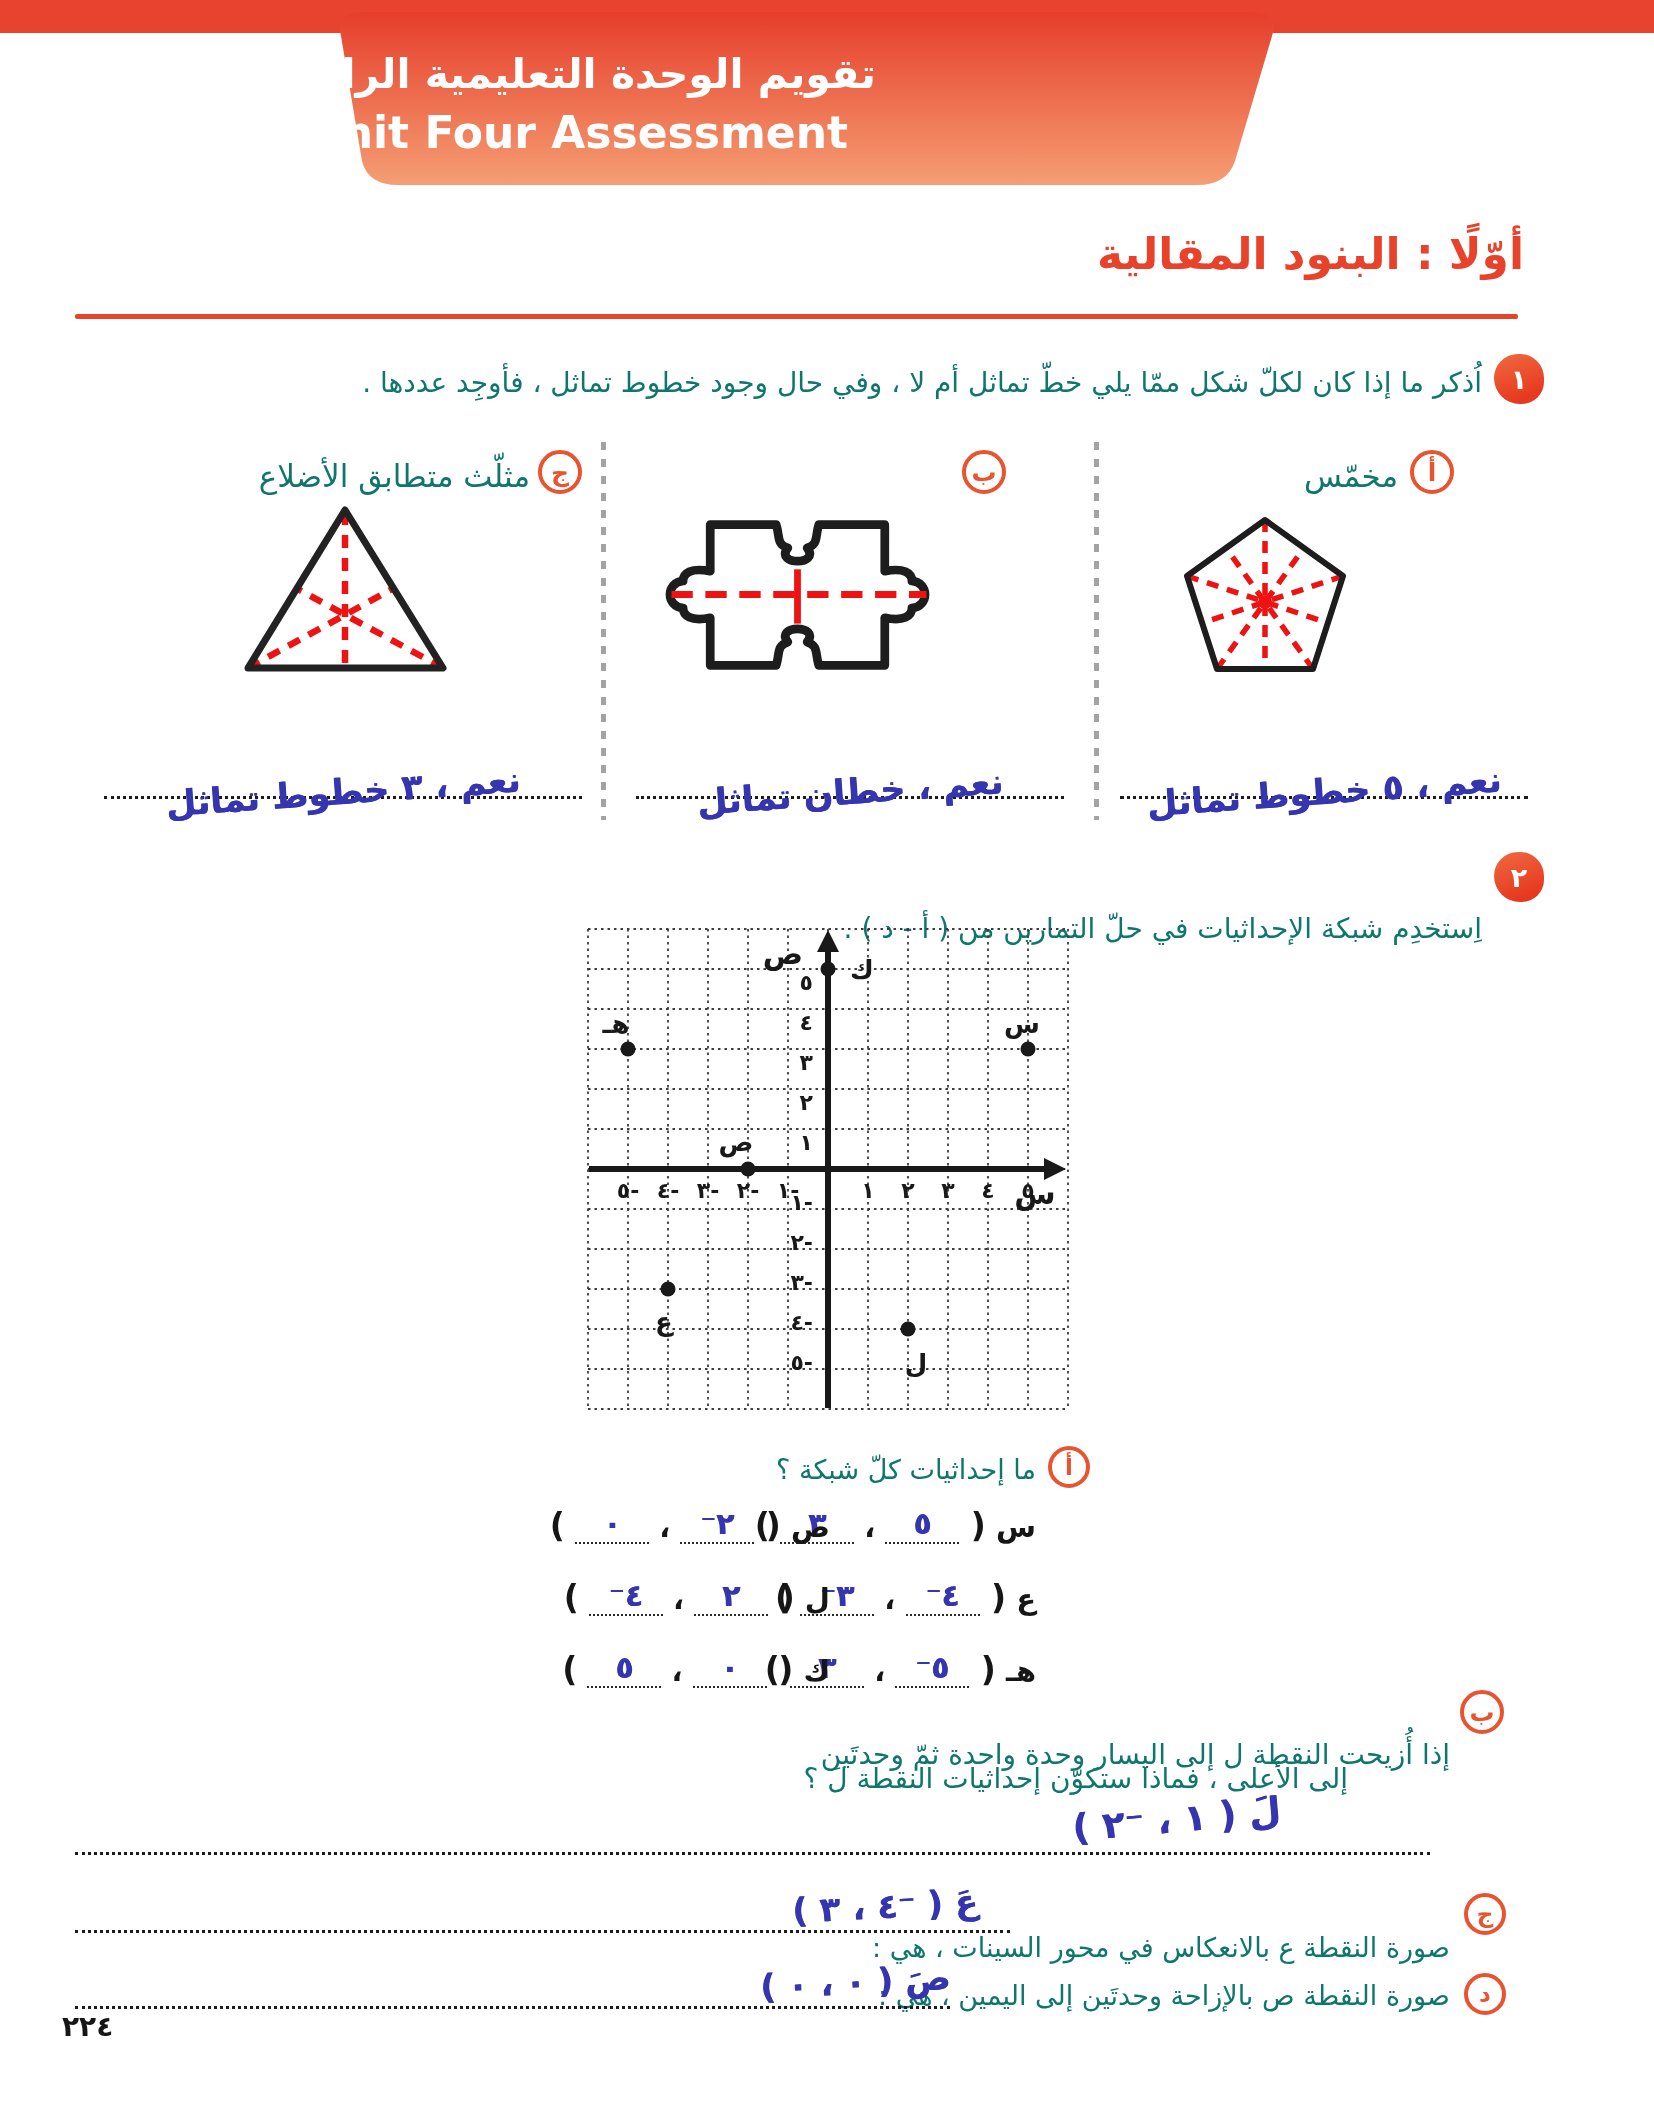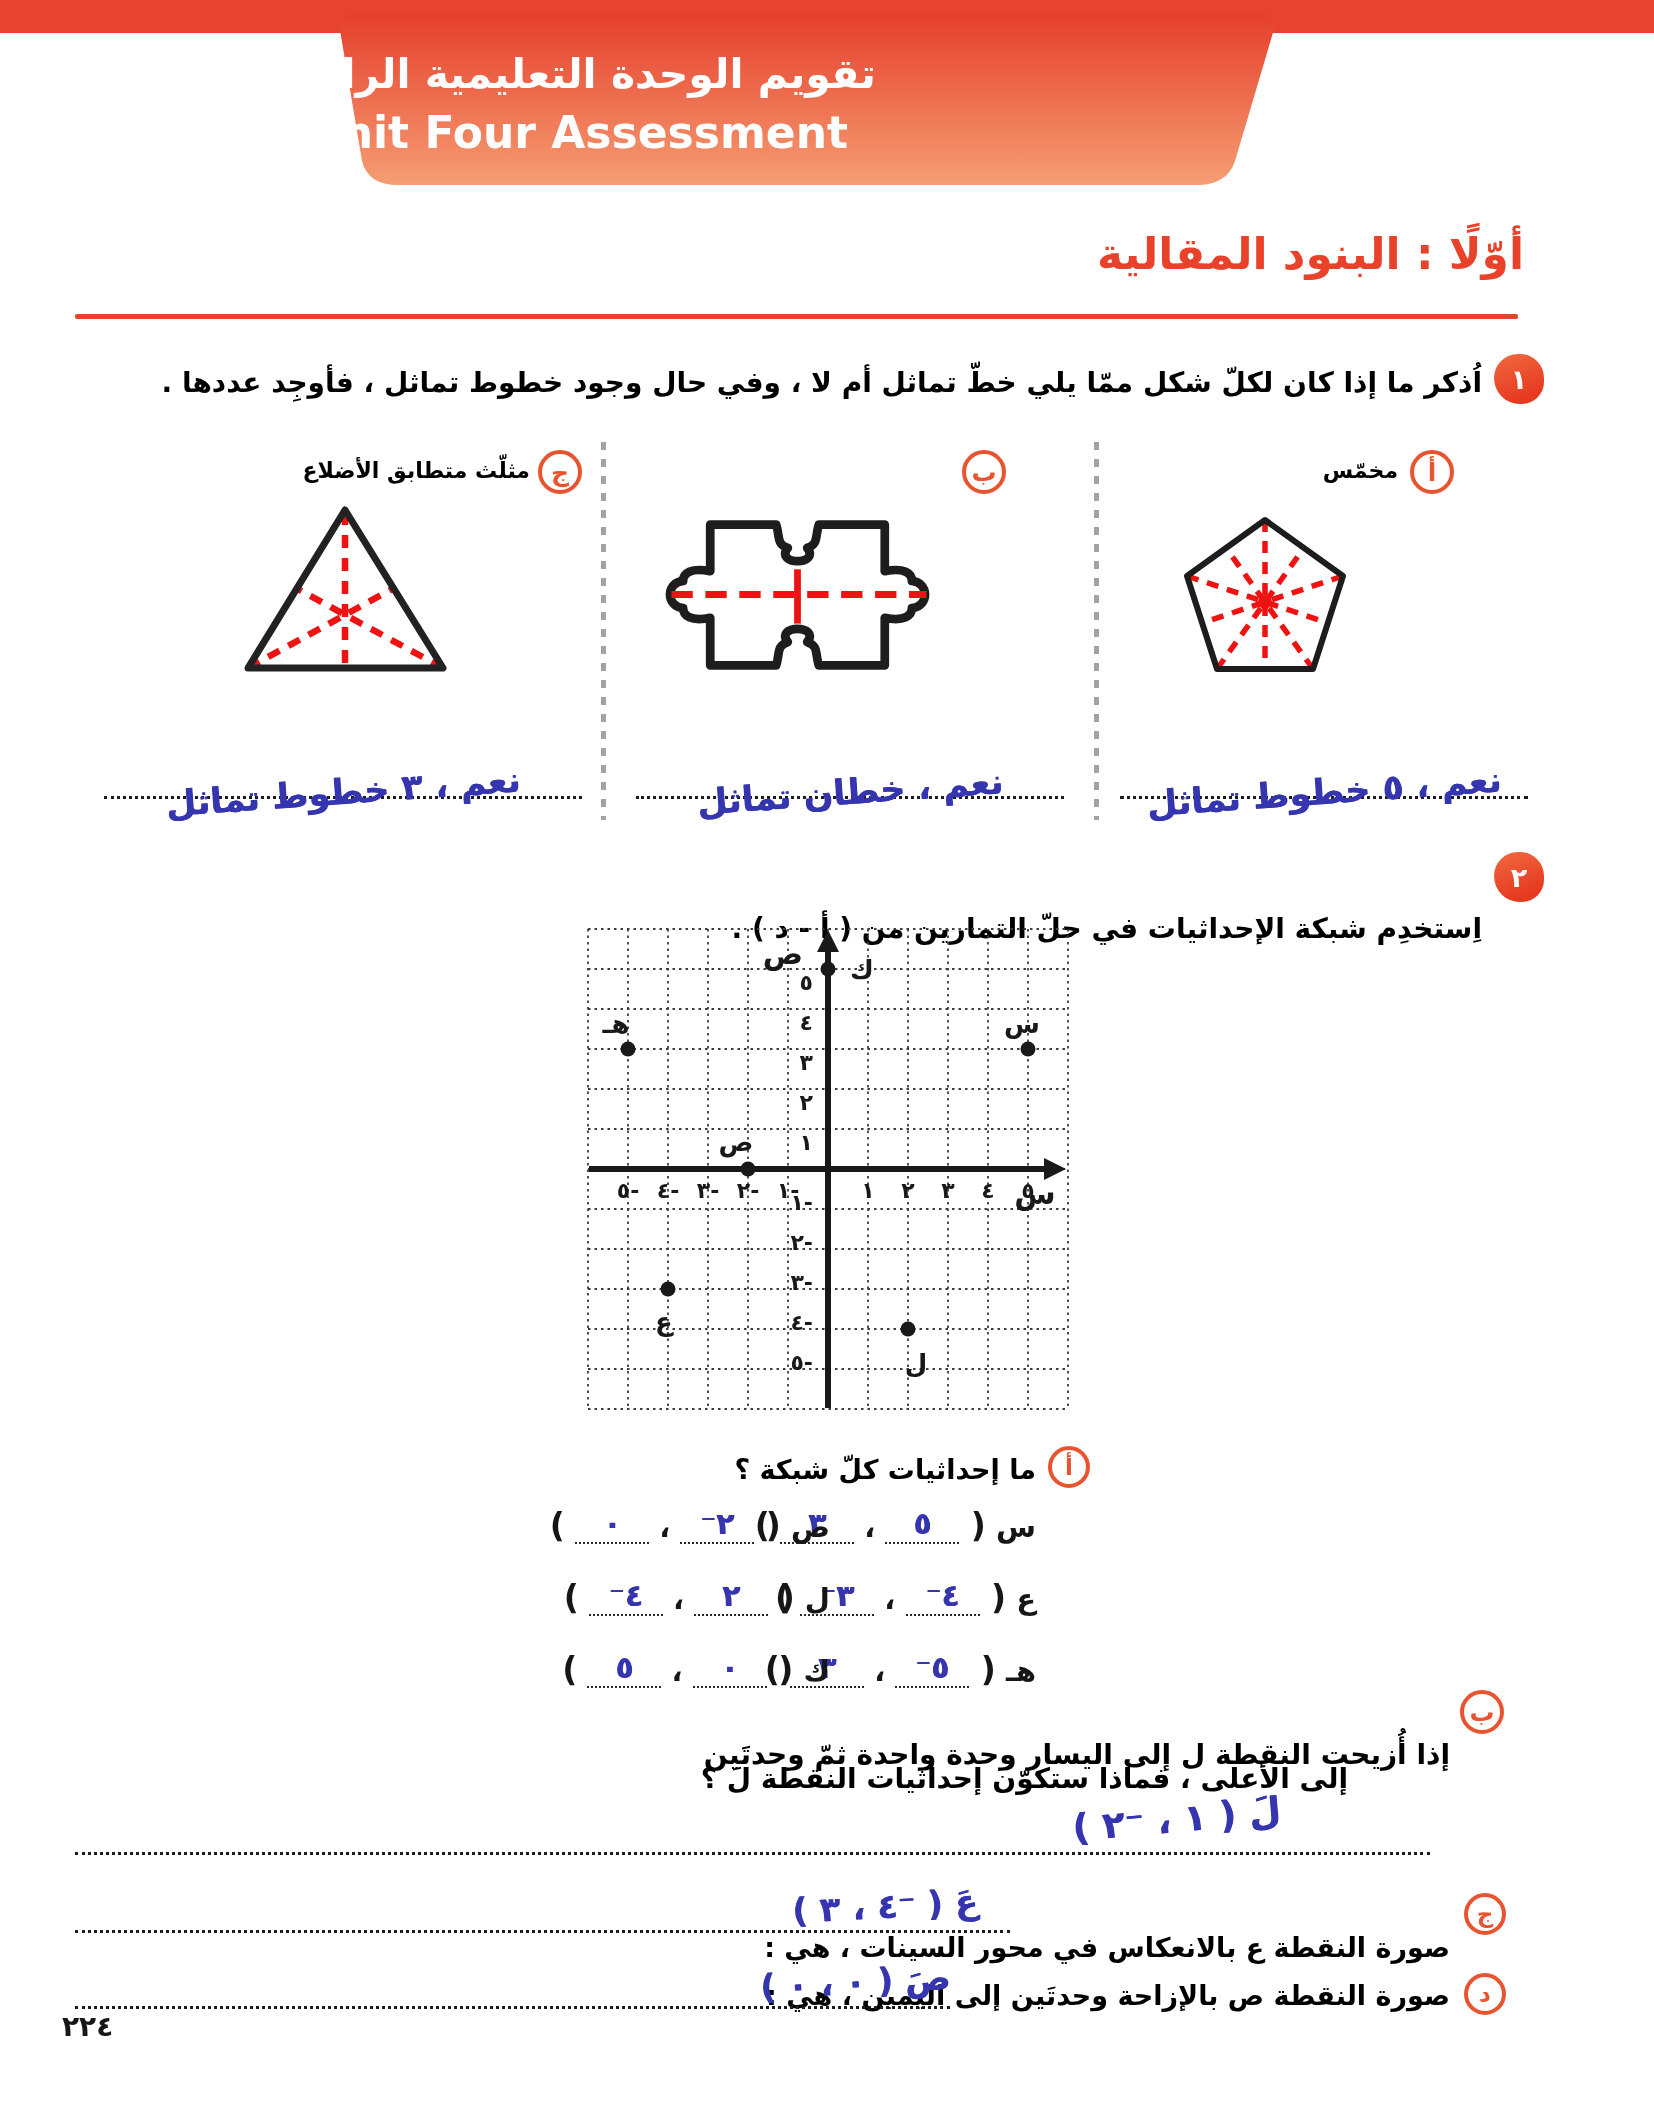--- a/index.html
+++ b/index.html
@@ -1,33 +1,33 @@
 <!DOCTYPE html>
 <html lang="ar"><head>
 <meta charset="utf-8">
 <style>
   html,body{margin:0;padding:0;background:#ffffff;}
   body{width:1654px;height:2126px;position:relative;overflow:hidden;
        font-family:"DejaVu Sans",sans-serif;}
   .abs{position:absolute;}
-  .print{font-weight:bold;color:#000000;direction:rtl;white-space:nowrap;}
+  .print{font-weight:normal;color:#0f766e;direction:rtl;white-space:nowrap;}
   .topstrip{left:0;top:0;width:1654px;height:33px;background:#e8432e;}
   .banner-svg{left:315px;top:6px;}
   .section-title{top:228px;right:130px;font-size:44px;font-weight:bold;color:#e8432a;direction:rtl;}
   .rule{left:75px;top:314px;width:1443px;height:5px;background:#e8432a;border-radius:2px;}
   .badge-num{width:50px;height:50px;border-radius:50% 50% 46% 54%;
        background:linear-gradient(160deg,#f06a40 0%,#e63a20 80%);color:#fff;
        display:flex;align-items:center;justify-content:center;font-size:27px;font-weight:bold;}
   .badge-letter{width:44px;height:44px;border-radius:50%;background:#fff;border:4px solid #e85430;
        color:#e85430;display:flex;align-items:center;justify-content:center;
        font-size:25px;font-weight:bold;box-sizing:border-box;}
   .badge-letter.sm{width:42px;height:42px;font-size:23px;}
   .q-text{font-size:28px;}
   .vsep{width:5px;height:378px;background-image:repeating-linear-gradient(to bottom,#a3a3a3 0 8px,transparent 8px 17px);}
-  .part-name{font-size:22px;}
+  .part-name{font-size:31px;}
   .hand{font-weight:bold;color:#3535b0;direction:rtl;white-space:nowrap;
         text-shadow:0.5px 0 0 currentColor;}
   .q1ans{border-bottom:3.5px dotted #1c1c1c;height:56px;}
   .q1ans .hand{position:absolute;bottom:-16px;width:100%;text-align:center;font-size:35px;transform:rotate(-4deg);}
   .coord-row{position:absolute;direction:rtl;white-space:nowrap;color:#161616;font-weight:bold;font-size:29px;}
   .coord-row .paren{font-size:33px;}
   .slot{display:inline-block;min-width:66px;border-bottom:2.5px dotted #2a2a2a;text-align:center;
         color:#3535b0;direction:ltr;font-size:30px;font-weight:bold;line-height:1.05;
         padding:0 4px 2px 4px;transform:translateY(-3px);text-shadow:0.5px 0 0 currentColor;}
   .dotlead{border-bottom:3.5px dotted #1c1c1c;height:0;}

